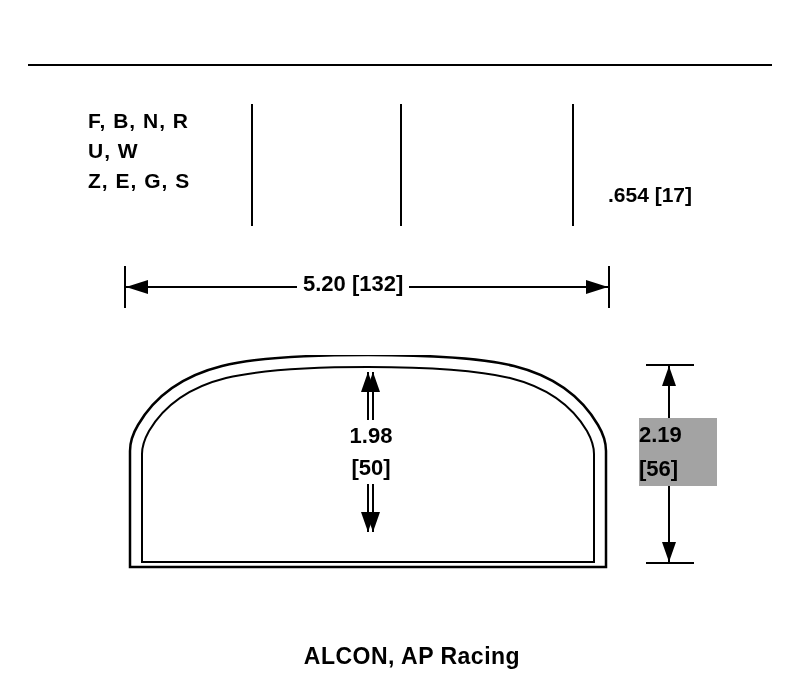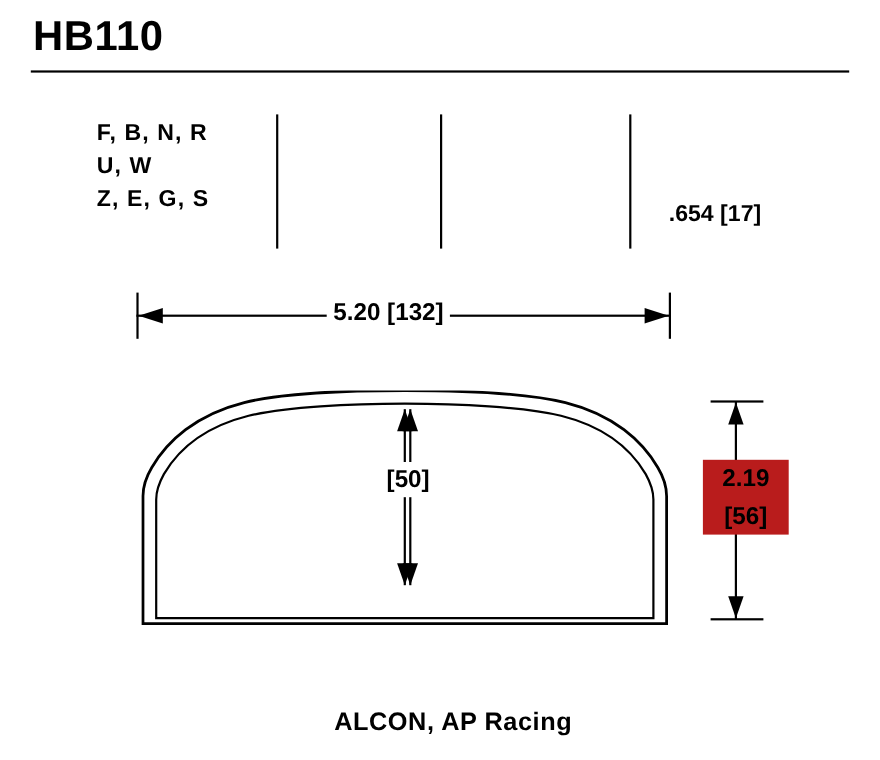--- a/index.html
+++ b/index.html
@@ -132,22 +132,22 @@
     height: 2px;
     background: #000000;
   }
   .dim-height-label {
     position: absolute;
     left: 639px;
     top: 418px;
     font-size: 22px;
     font-weight: bold;
     line-height: 34px;
-    text-align: center;
-    background: #b91c1c;
+    text-align: left;
+    background: #a3a3a3;
     width: 78px;
   }
   
   .dim-depth-line {
     position: absolute;
     left: 367px;
     top: 372px;
     width: 2px;
     height: 160px;
     background: #000000;
@@ -188,21 +188,20 @@
     font-weight: bold;
     letter-spacing: 0.5px;
     margin-left: 12px;
   }
 </style>
 </head>
 <body>
 
 <div class="page">
 
-  <div class="part-number">HB110</div>
   <div class="title-rule"></div>
 
   <div class="codes">
     <div>F, B, N, R</div>
     <div>U, W</div>
     <div>Z, E, G, S</div>
   </div>
 
   <div class="thickness">
     <div>.654 [17]</div>
@@ -242,20 +241,21 @@
              Z" fill="none" stroke="#000000" stroke-width="2"></path>
   </svg>
 
   <div class="dim-depth-line"></div>
   <div class="dim-depth-line2"></div>
   <div class="arrow-up" style="left:361px; top:372px;"></div>
   <div class="arrow-up" style="left:366px; top:372px;"></div>
   <div class="arrow-down" style="left:361px; top:512px;"></div>
   <div class="arrow-down" style="left:366px; top:512px;"></div>
   <div class="dim-depth-label">
+    <div>1.98</div>
     <div>[50]</div>
   </div>
 
   <div class="height-tick-top"></div>
   <div class="height-tick-bot"></div>
   <div class="dim-height-line"></div>
   <div class="arrow-up" style="left:662px; top:366px;"></div>
   <div class="arrow-down" style="left:662px; top:542px;"></div>
   <div class="dim-height-label">
     <div>2.19</div>

